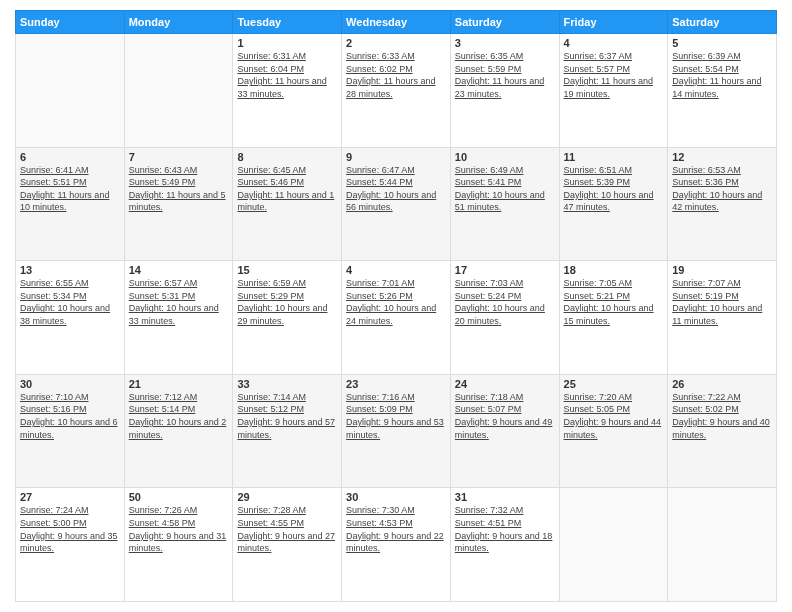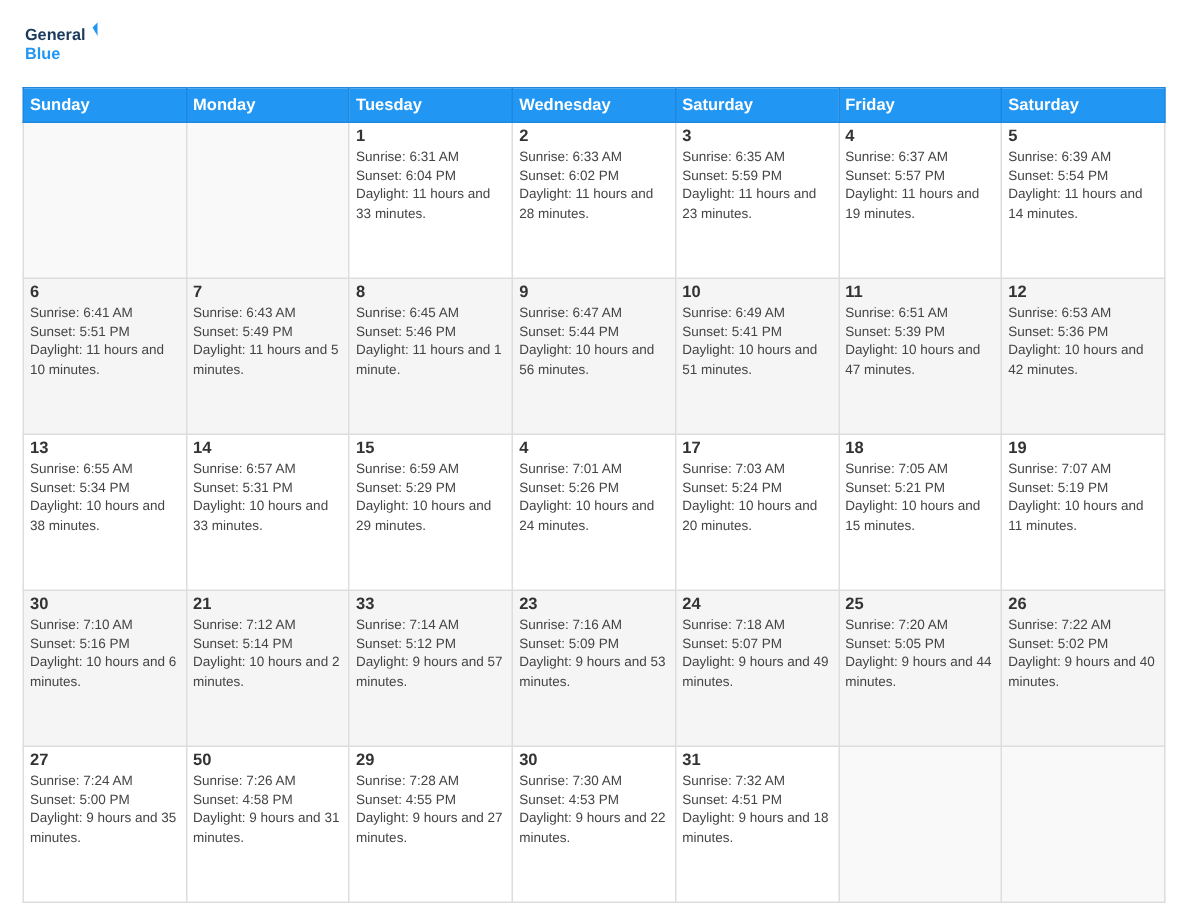--- a/index.html
+++ b/index.html
@@ -72,48 +72,36 @@
       font-size: 11px;
       font-weight: bold;
       color: #333;
       display: block;
       margin-bottom: 1px;
     }
     .day-info {
       font-size: 9px;
       color: #444;
       line-height: 1.4;
+      text-decoration: underline;
     }
     .row-even td {
       background: #f5f5f5;
     }
     .row-odd td {
       background: #ffffff;
     }
     .row-even td.empty, .row-odd td.empty {
       background: #f9f9f9;
     }
   </style>
 </head>
 <body>
 
 <div class="page">
-  <div class="header">
-    <div class="logo">
-  <svg width="50" height="40" viewBox="0 0 60 40">
-    <text x="2" y="16" font-size="13" font-weight="bold" font-family="Arial" fill="#1a3a5c">General</text>
-    <text x="2" y="31" font-size="13" font-weight="bold" font-family="Arial" fill="#2196F3">Blue</text>
-    <polygon points="56,6 62,0 62,16" fill="#2196F3"></polygon>
-  </svg>
-</div>
-    <div class="title-block">
-      <div class="month-title"></div>
-      <div class="location-title"></div>
-    </div>
-  </div>
 
   <table class="calendar" id="cal-table">
     <thead>
       <tr id="cal-header">
           <th>Sunday</th>
           <th>Monday</th>
           <th>Tuesday</th>
           <th>Wednesday</th>
           <th>Saturday</th>
           <th>Friday</th>

